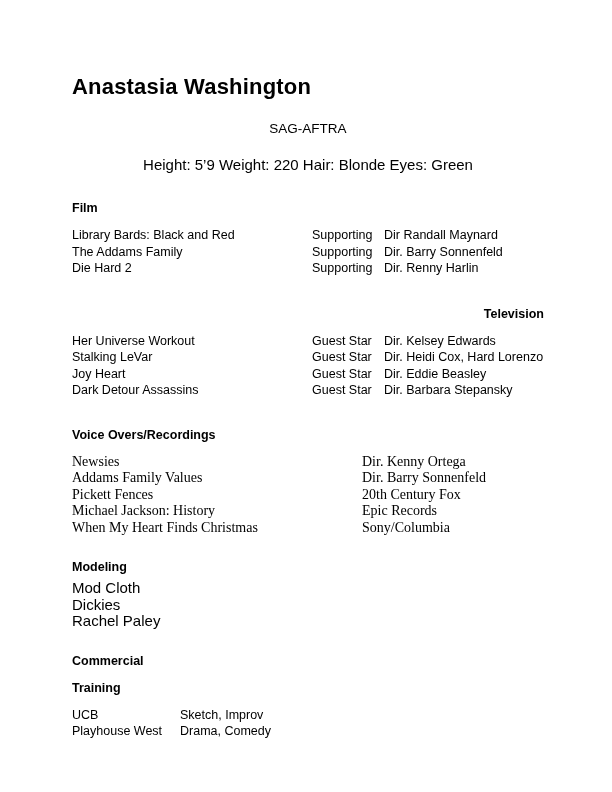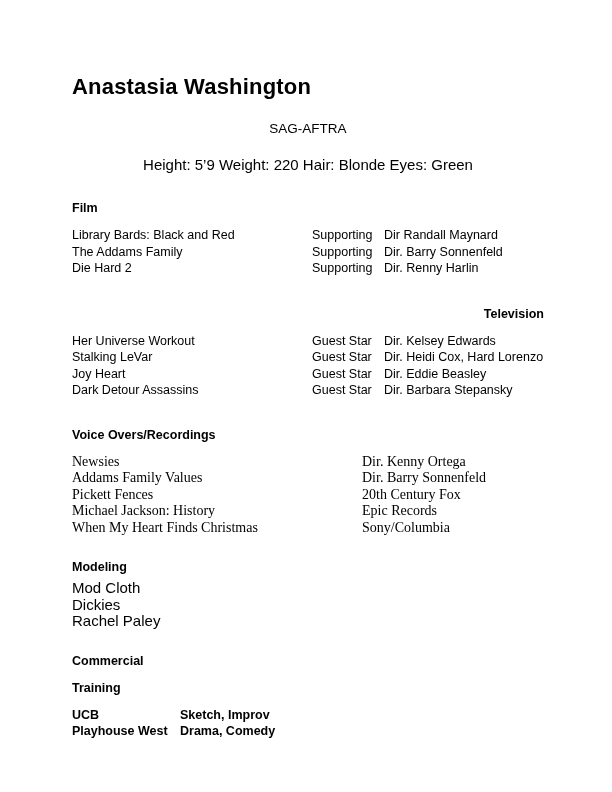--- a/index.html
+++ b/index.html
@@ -89,21 +89,21 @@
     line-height: 16.5px;
   }
 
   .note-serif {
     font-family: "Liberation Serif", serif;
     font-size: 12.5px;
     margin-top: 13px;
   }
 
   .tbl-train { margin-top: 13px; }
-  .tbl-train td { font-size: 12.5px; line-height: 16.5px; font-weight: bold; }
+  .tbl-train td { font-size: 12.5px; line-height: 16.5px; }
   .tbl-train td.c1 { width: 108px; }
 </style>
 </head>
 <body>
 
 <div class="page">
 
   <h1 class="name">Anastasia Washington</h1>
   <div class="union">SAG-AFTRA</div>
   <div class="stats">Height: 5’9 Weight: 220 Hair: Blonde Eyes: Green</div>

